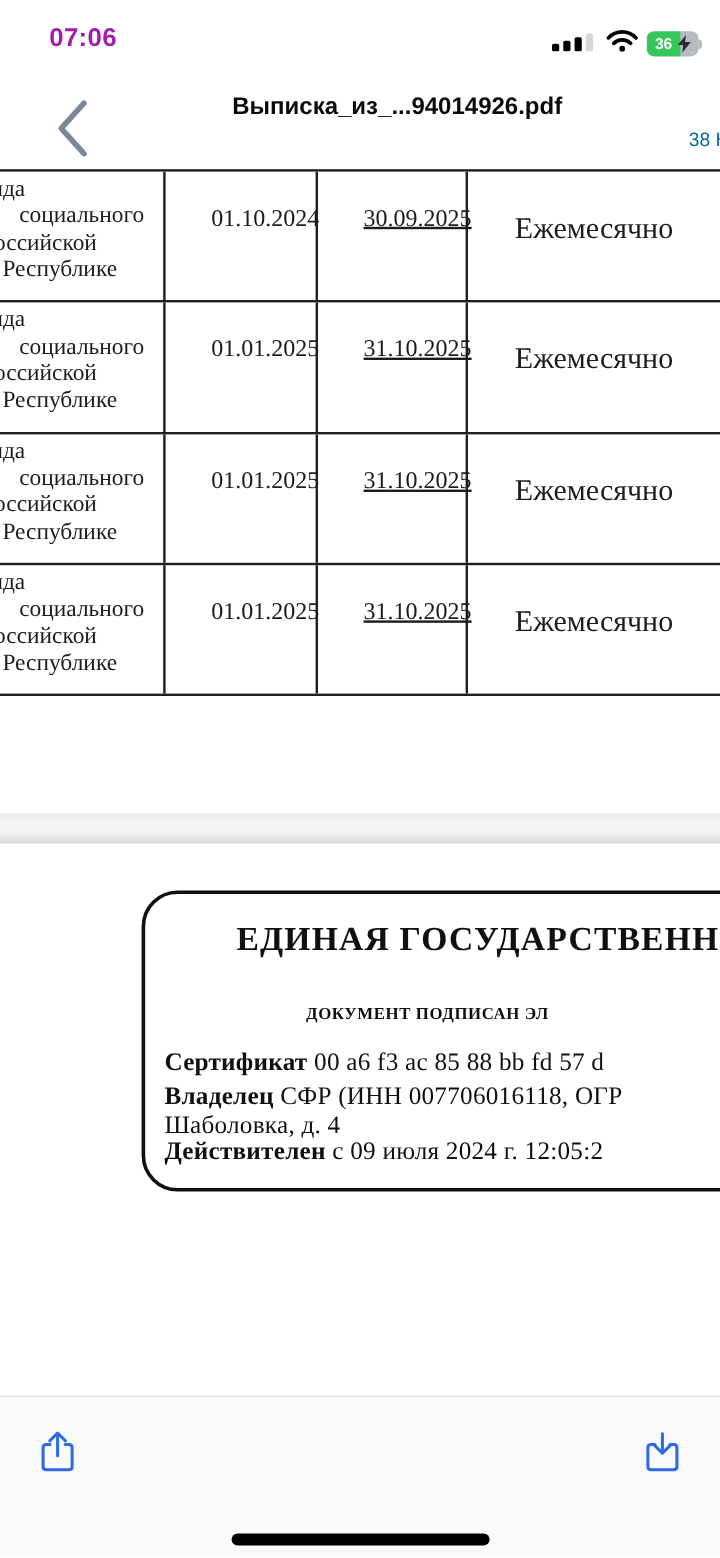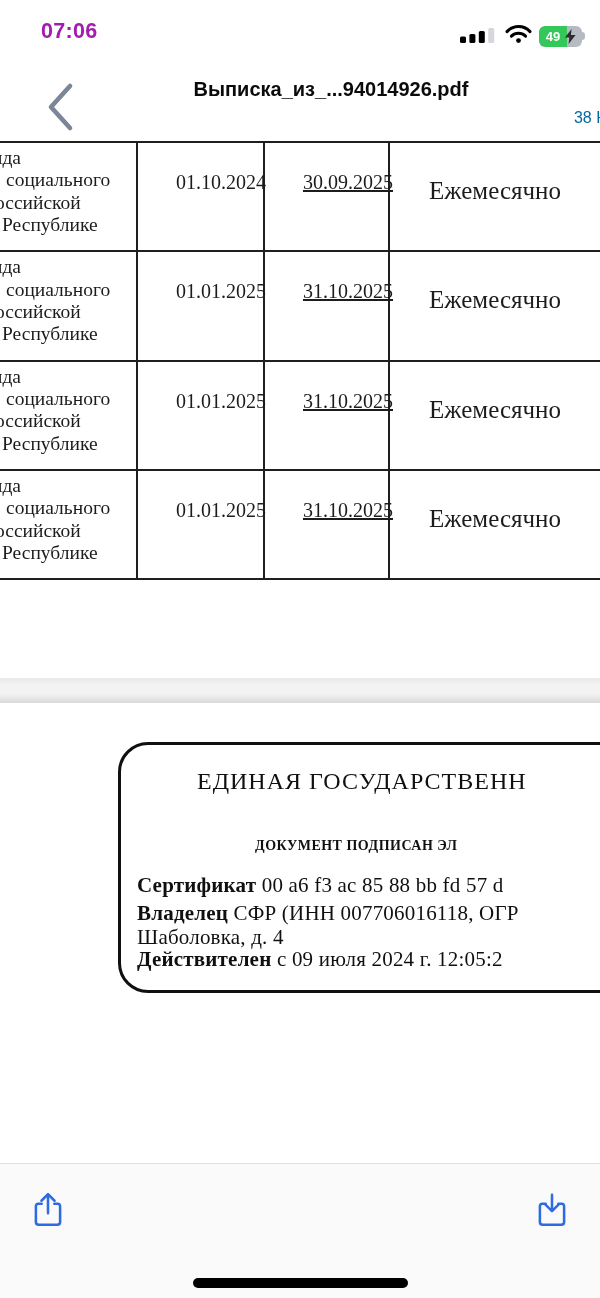--- a/index.html
+++ b/index.html
@@ -23,34 +23,34 @@
   .nav-sub{position:absolute;left:0;right:0;top:49px;text-align:right;font-size:16px;color:#0369a1;}
   
   .pdf{position:absolute;left:0;top:141px;width:600px;height:1022px;background:#fff;}
   .doc-table{position:absolute;left:0;top:0;width:600px;border-top:2px solid #1f1f1f;
              font-family:"Liberation Serif","DejaVu Serif",serif;color:#1c1c1c;}
   .trow{display:flex;height:109.25px;border-bottom:2px solid #1f1f1f;box-sizing:border-box;}
   .c1{width:138px;box-sizing:border-box;border-right:2px solid #1f1f1f;padding-top:4px;
       font-size:19.5px;line-height:22.4px;overflow:hidden;}
   .c1 span{display:block;white-space:nowrap;}
   .c1 span:nth-child(1){margin-left:-8px;}
-  .c1 span:nth-child(2){margin-left:6px;}
+  .c1 span:nth-child(2){margin-left:16px;}
   .c1 span:nth-child(3){margin-left:-5px;}
   .c1 span:nth-child(4){margin-left:2px;}
   .c2,.c3{box-sizing:border-box;border-right:2px solid #1f1f1f;text-align:center;padding-top:28px;font-size:20px;white-space:nowrap;padding-left:38px;}
   .c2{width:127px;}
   .c3{width:125px;text-decoration:underline;}
   .c4{width:210px;text-align:center;padding-top:34px;font-size:25px;white-space:nowrap;}
   .page-sep{position:absolute;left:0;top:537px;width:600px;height:25px;
             background:linear-gradient(180deg,#e9e9e9 0%,#f4f4f4 30%,#f1f1f1 65%,#d9d9d9 100%);}
   
   .stamp{position:absolute;left:118px;top:601px;width:566px;height:251px;box-sizing:border-box;
          border:3px solid #101010;border-radius:30px;font-family:"Liberation Serif","DejaVu Serif",serif;color:#101010;}
   .stamp div{position:absolute;white-space:nowrap;}
-  .st-h1{left:76px;top:23px;font-size:24px;font-weight:400;letter-spacing:1px;}
+  .st-h1{left:76px;top:23px;font-size:28px;font-weight:700;letter-spacing:1px;}
   .st-h2{left:142px;top:52px;font-size:24px;font-weight:700;letter-spacing:1px;}
   .st-sub{left:134px;top:93px;font-size:14px;font-weight:700;letter-spacing:.5px;}
   .st-line{left:16px;font-size:21px;letter-spacing:.2px;}
   .st-cert{top:128px;} .st-own{top:156px;} .st-own2{top:180px;} .st-valid{top:202px;}
   
   .toolbar{position:absolute;left:0;top:1163px;width:600px;height:135px;background:#fafafa;border-top:1px solid #e0e0e2;}
   .tb-btn{position:absolute;top:26px;width:40px;height:42px;background:none;border:none;padding:0;cursor:pointer;}
   .tb-share{left:28px;} .tb-down{right:28px;}
   .home-ind{position:absolute;left:193px;top:1278px;width:215px;height:10px;border-radius:5px;background:#000;}
 </style>
@@ -73,21 +73,21 @@
       <span>
         <svg width="27" height="20" viewBox="0 0 27 20">
           <path d="M2 7.6 C5.2 4.2 9 2.6 13.5 2.6 C18 2.6 21.8 4.2 25 7.6" fill="none" stroke="#000" stroke-width="3" stroke-linecap="round"></path>
           <path d="M6.4 12.1 C8.4 10.2 10.7 9.2 13.5 9.2 C16.3 9.2 18.6 10.2 20.6 12.1" fill="none" stroke="#000" stroke-width="3" stroke-linecap="round"></path>
           <circle cx="13.5" cy="16.6" r="2.4" fill="#000"></circle>
         </svg>
       </span>
       <span class="battery">
         <span class="batt-body">
           <span class="batt-fill" style="width:28px;background:#34c759;"></span>
-          <span class="batt-num">49</span>
+          <span class="batt-num">36</span>
         </span>
         <span class="batt-bolt">
           <svg width="11" height="15" viewBox="0 0 11 15">
             <polygon points="6.6,0 0,8.4 4.3,8.4 3.6,15 10.6,6 5.9,6" fill="#2c2c2e"></polygon>
           </svg>
         </span>
         <span class="batt-cap"></span>
       </span>
     </div>
   </div>

